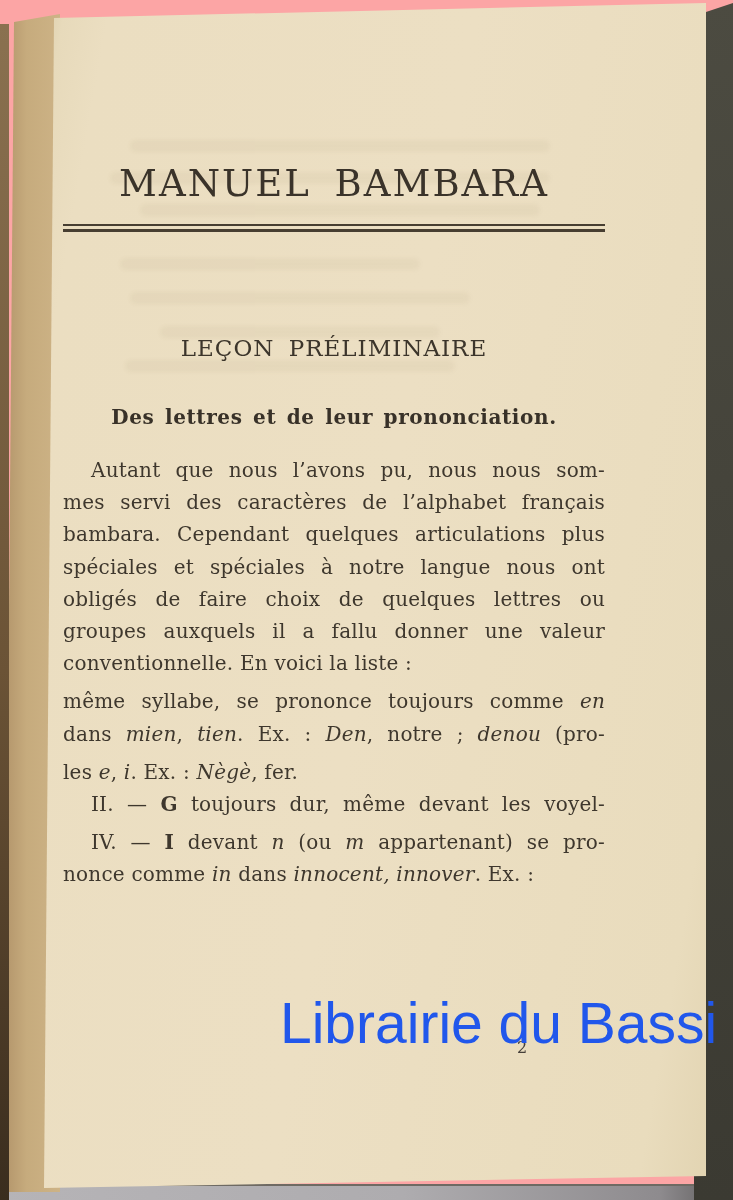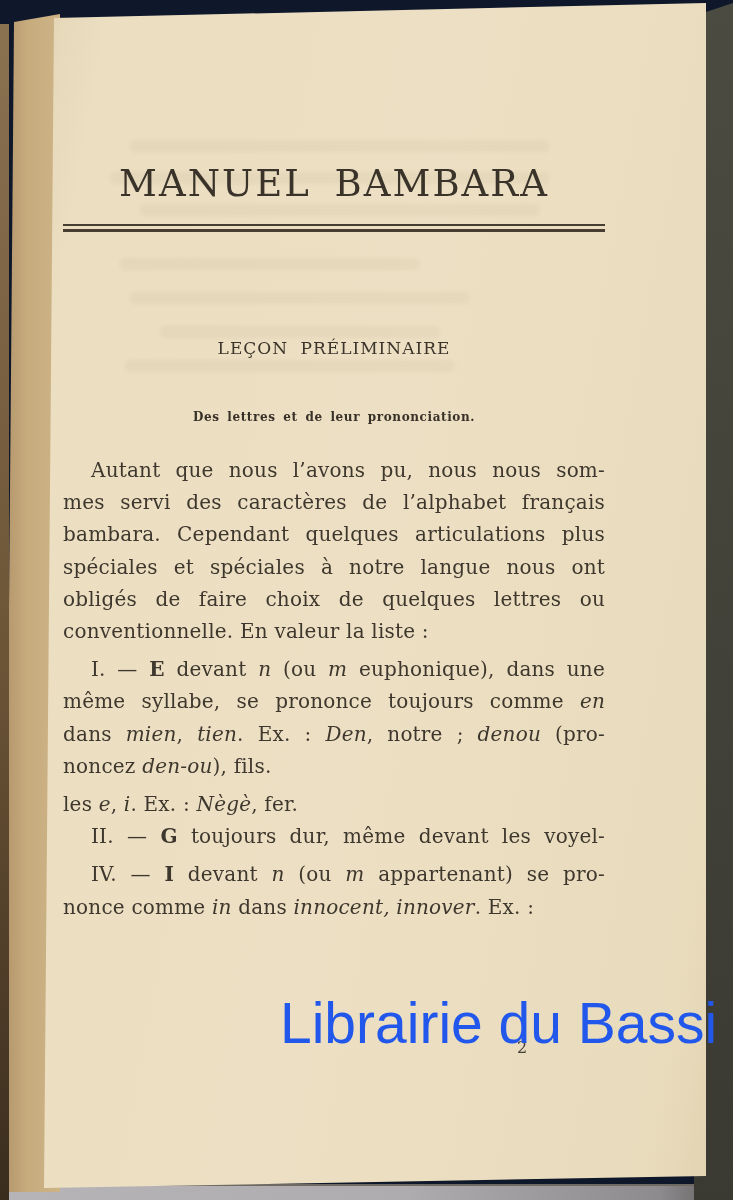--- a/index.html
+++ b/index.html
@@ -1,18 +1,18 @@
 <!DOCTYPE html>
 <html><head>
 <meta charset="utf-8">
 <style>
   html,body{margin:0;padding:0;background:#777;}
   #frame{
     position:relative;width:733px;height:1200px;overflow:hidden;
-    background:#0f172a;
+    background:#fca5a5;
     font-family:"DejaVu Serif", serif;
   }
   
   #bottom-strip{
     position:absolute;left:0;top:1184px;width:733px;height:16px;
     background:linear-gradient(90deg,#b6b4b7 0%,#aeacaf 55%,#8e8b8e 90%,#5a5858 100%);
     border-top:2px solid #6e6a63;
   }
   
   #cover-edge{
@@ -50,26 +50,26 @@
     margin-top:162px;text-align:center;
     font-size:37px;line-height:44px;letter-spacing:2px;word-spacing:10px;
     color:#3a332a;
   }
   #title-rule{
     margin-top:18px;height:3px;
     border-top:2px solid #473e31;border-bottom:3px solid #473e31;
   }
   #lesson-heading{
     margin-top:100px;text-align:center;
-    font-size:17px;line-height:32px;letter-spacing:1px;word-spacing:6px;
+    font-size:23px;line-height:32px;letter-spacing:1px;word-spacing:6px;
     color:#3c352b;
   }
   #section-subheading{
     margin-top:40px;text-align:center;
-    font-size:12px;line-height:26px;font-weight:bold;letter-spacing:.6px;word-spacing:3px;
+    font-size:20px;line-height:26px;font-weight:bold;letter-spacing:.6px;word-spacing:3px;
     color:#383128;
   }
   #body-text{margin-top:24px;font-size:20px;letter-spacing:.2px;color:#3e372d;}
   .para + .para{margin-top:6px;}
   .line{line-height:32.2px;text-align:justify;text-align-last:left;}
   .line.jl{text-align-last:justify;}
   .line.indent{padding-left:28px;}
   .b{font-weight:bold;}
   .i{font-style:italic;}
   #page-number{
@@ -107,27 +107,26 @@
       <div id="title-rule"></div>
       <div id="lesson-heading">LEÇON PRÉLIMINAIRE</div>
       <div id="section-subheading">Des lettres et de leur prononciation.</div>
       <div id="body-text">
           <div class="para">
             <div class="line indent jl"><span>Autant que nous l’avons pu, nous nous som-</span></div>
             <div class="line jl"><span>mes servi des caractères de l’alphabet français</span></div>
             <div class="line jl"><span>bambara. Cependant quelques articulations plus</span></div>
             <div class="line jl"><span>spéciales et spéciales à notre langue nous ont</span></div>
             <div class="line jl"><span>obligés de faire choix de quelques lettres ou</span></div>
-            <div class="line"><span>conventionnelle. En valeur la liste :</span></div>
+            <div class="line jl"><span>groupes auxquels il a fallu donner une valeur</span></div>
+            <div class="line"><span>conventionnelle. En voici la liste :</span></div>
           </div>
           <div class="para">
-            <div class="line indent jl"><span>I. — </span><span class="b">E</span><span> devant </span><span class="i">n</span><span> (ou </span><span class="i">m</span><span> euphonique), dans une</span></div>
             <div class="line jl"><span>même syllabe, se prononce toujours comme </span><span class="i">en</span></div>
             <div class="line jl"><span>dans </span><span class="i">mien</span><span>, </span><span class="i">tien</span><span>. Ex. : </span><span class="i">Den</span><span>, notre ; </span><span class="i">denou</span><span> (pro-</span></div>
-            <div class="line"><span>noncez </span><span class="i">den-ou</span><span>), fils.</span></div>
           </div>
           <div class="para">
             <div class="line"><span>les </span><span class="i">e</span><span>, </span><span class="i">i</span><span>. Ex. : </span><span class="i">Nègè</span><span>, fer.</span></div>
             <div class="line indent jl"><span>II. — </span><span class="b">G</span><span> toujours dur, même devant les voyel-</span></div>
           </div>
           <div class="para">
             <div class="line indent jl"><span>IV. — </span><span class="b">I</span><span> devant </span><span class="i">n</span><span> (ou </span><span class="i">m</span><span> appartenant) se pro-</span></div>
             <div class="line"><span>nonce comme </span><span class="i">in</span><span> dans </span><span class="i">innocent, innover</span><span>. Ex. :</span></div>
           </div>
         </div>

